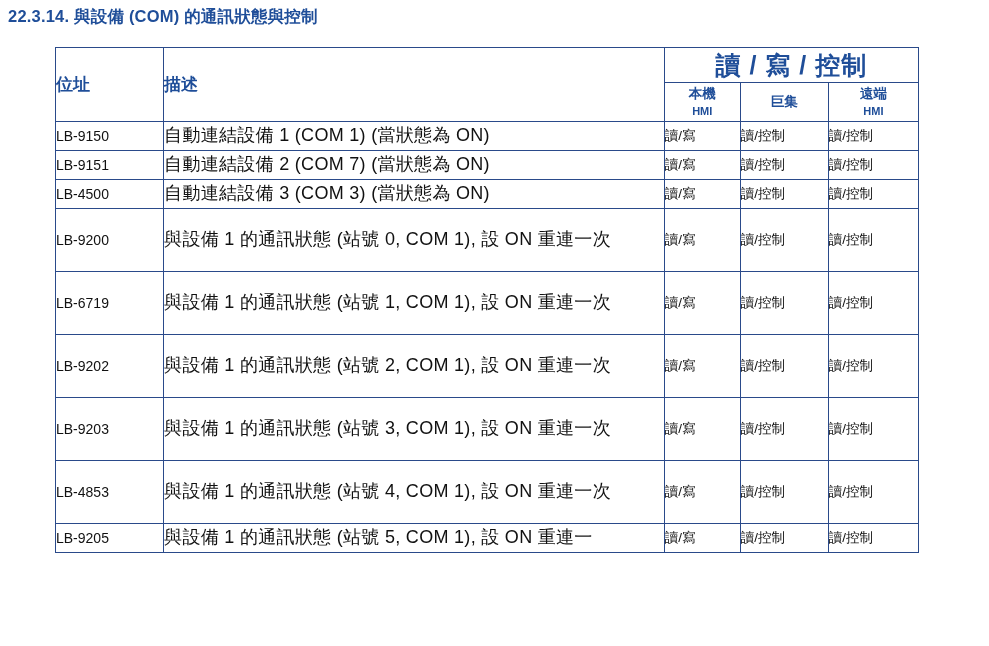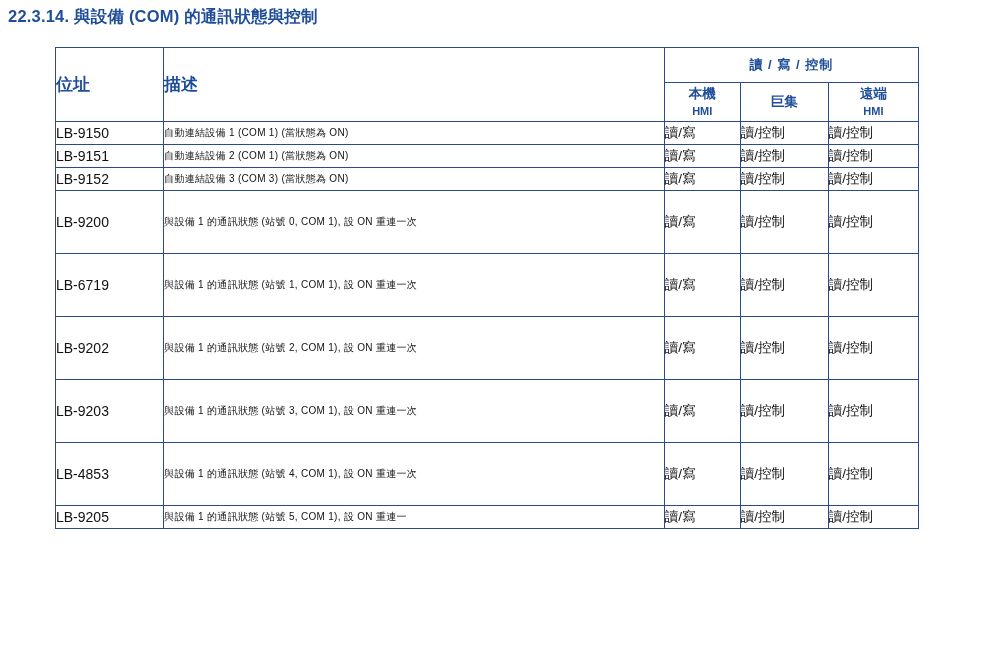--- a/index.html
+++ b/index.html
@@ -42,21 +42,21 @@
     table-layout: fixed;
   }
   table.reg-table td, table.reg-table th {
     border: 1px solid #2a4a8a;
     padding: 0;
     vertical-align: middle;
   }
   .hdr-rw {
     text-align: center;
     color: #1F4E99;
-    font-size: 13px;
+    font-size: 25px;
     font-weight: bold;
     height: 34px;
     letter-spacing: 1px;
     margin-left: 7px;
   }
   .hdr-main {
     text-align: left;
     color: #1F4E99;
     font-size: 17px;
     font-weight: bold;
@@ -74,21 +74,21 @@
     display: block;
     font-size: 11px;
   }
   td.addr {
     font-size: 14px;
     color: #111;
     padding: 6px 0 6px 10px;
     white-space: nowrap;
   }
   td.desc {
-    font-size: 10px;
+    font-size: 18px;
     color: #111;
     padding: 7px 10px 7px 14px;
     line-height: 1.55;
     letter-spacing: 0.3px;
   }
   td.rw {
     font-size: 13.5px;
     color: #111;
     text-align: left;
     white-space: nowrap;
@@ -142,28 +142,28 @@
         <tr class="one-line">
           <td class="addr">LB-9150</td>
           <td class="desc">自動連結設備 1 (COM 1) (當狀態為 ON)</td>
           <td class="rw">讀/寫</td>
           <td class="rw">讀/控制</td>
           <td class="rw">讀/控制</td>
         </tr>
 
         <tr class="one-line">
           <td class="addr">LB-9151</td>
-          <td class="desc">自動連結設備 2 (COM 1) (當狀態為 ON)</td>
-          <td class="rw">讀/寫</td>
-          <td class="rw">讀/控制</td>
-          <td class="rw">讀/控制</td>
-        </tr>
-
-        <tr class="one-line">
-          <td class="addr">LB-9152</td>
+          <td class="desc">自動連結設備 2 (COM 7) (當狀態為 ON)</td>
+          <td class="rw">讀/寫</td>
+          <td class="rw">讀/控制</td>
+          <td class="rw">讀/控制</td>
+        </tr>
+
+        <tr class="one-line">
+          <td class="addr">LB-4500</td>
           <td class="desc">自動連結設備 3 (COM 3) (當狀態為 ON)</td>
           <td class="rw">讀/寫</td>
           <td class="rw">讀/控制</td>
           <td class="rw">讀/控制</td>
         </tr>
 
         <tr class="two-line">
           <td class="addr">LB-9200</td>
           <td class="desc">與設備 1 的通訊狀態 (站號 0, COM 1), 設 ON 重連一次</td>
           <td class="rw">讀/寫</td>

